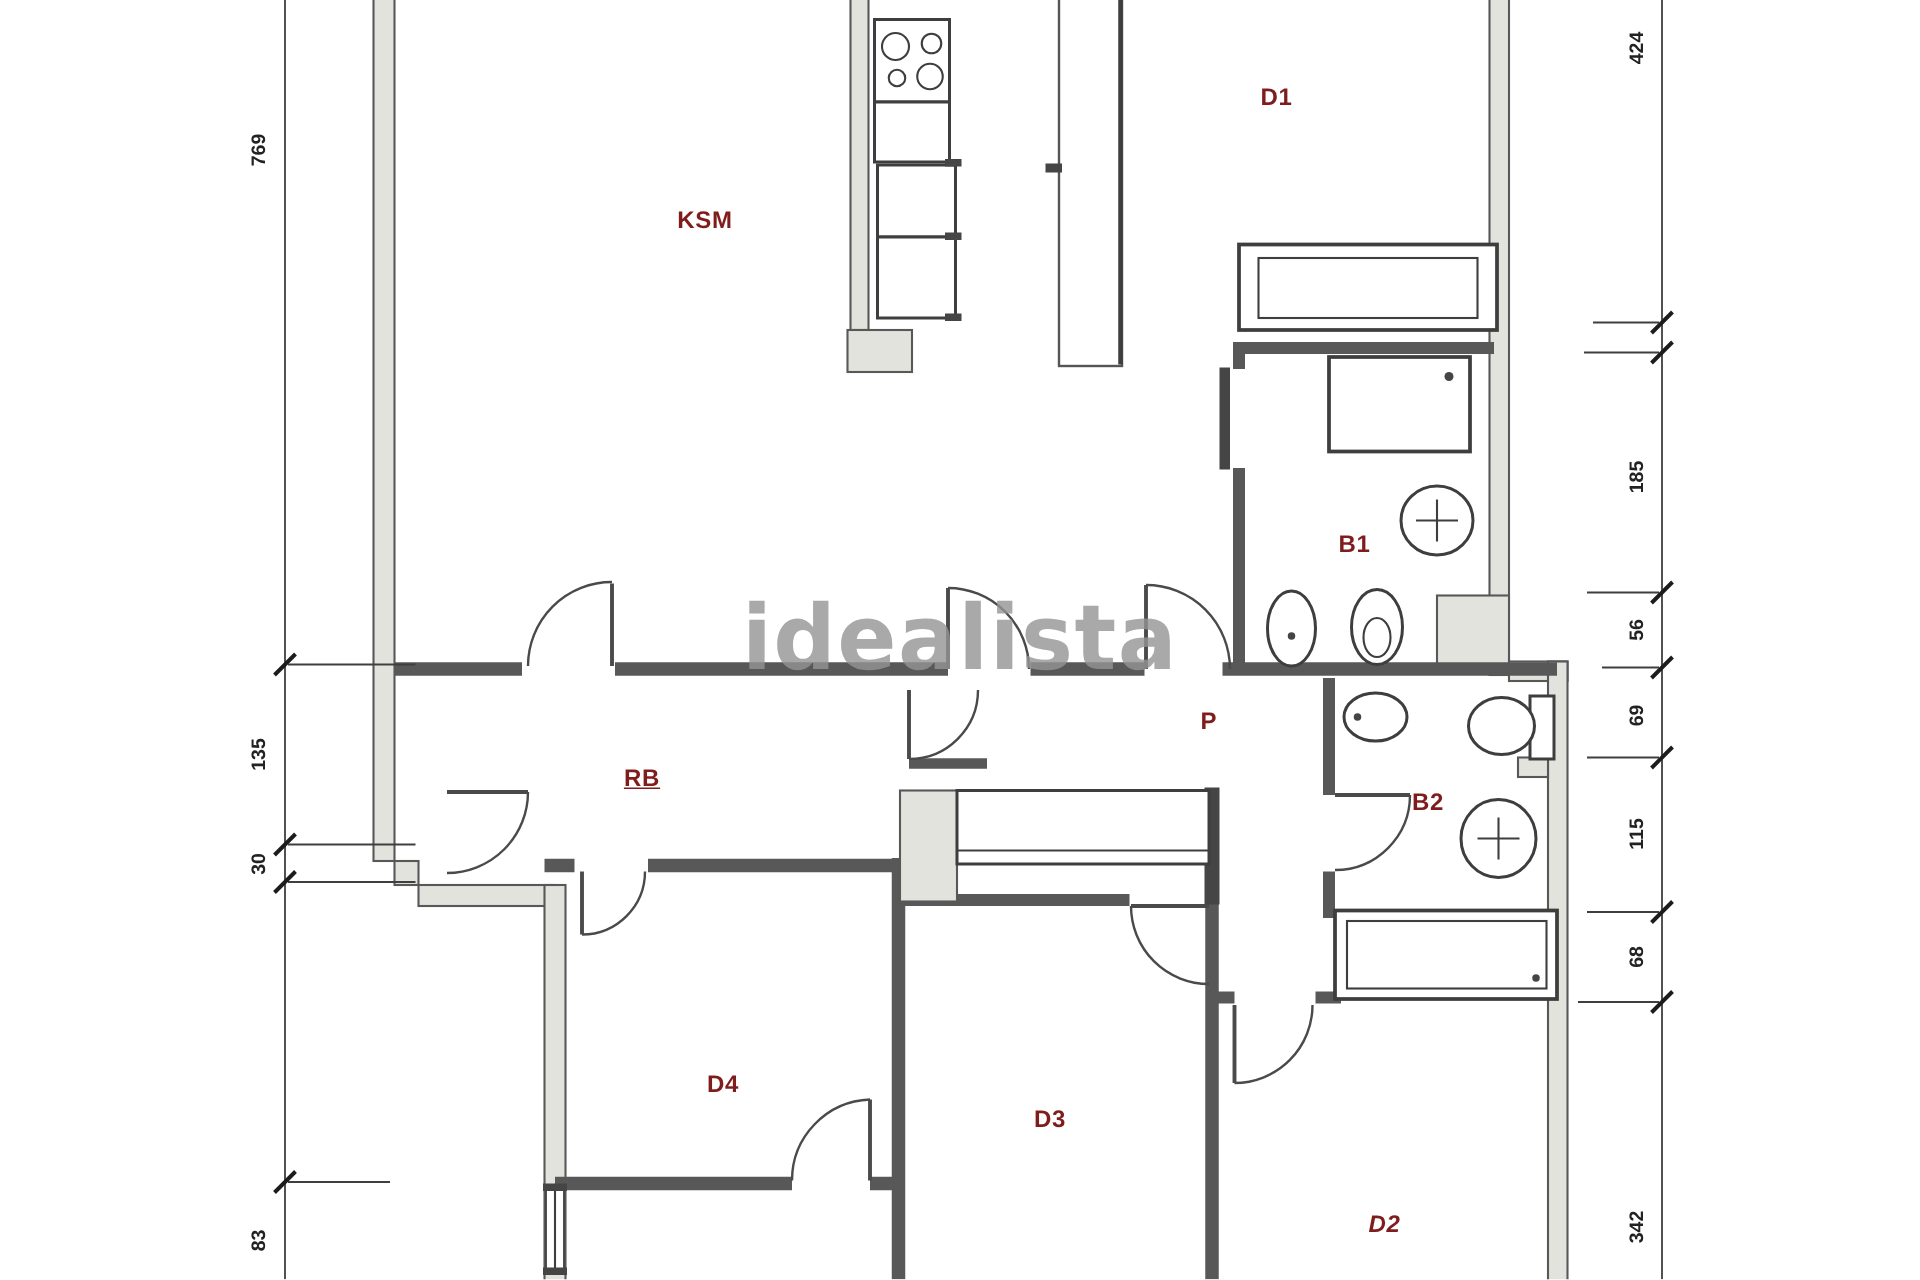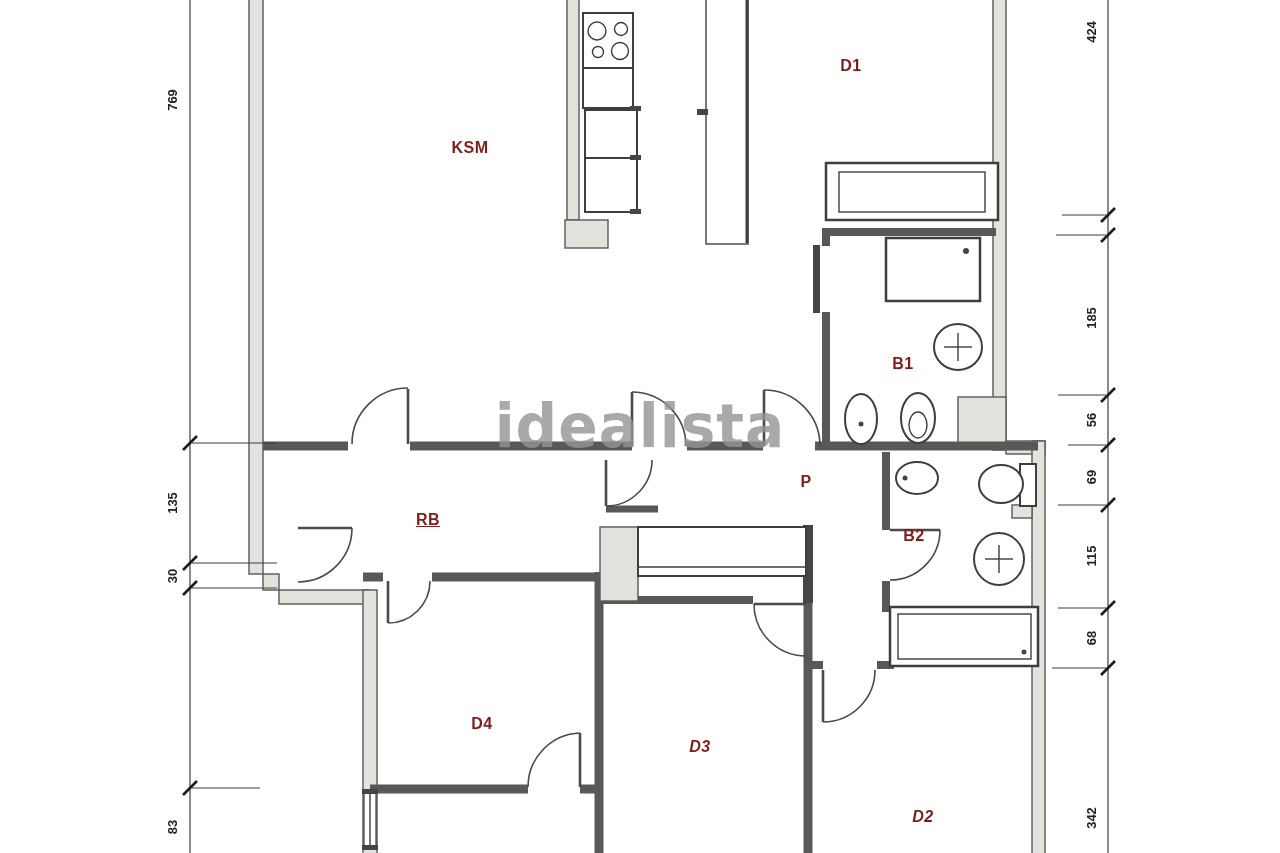--- a/index.html
+++ b/index.html
@@ -203,23 +203,23 @@
     </g>
   </svg>
 
   <div class="watermark">idealista</div>
 
   <span class="room-label" style="left:440px;top:148px;margin-left:30px;">KSM</span>
   <span class="room-label" style="left:851px;top:66px;">D1</span>
   <span class="room-label" style="left:903px;top:341px;margin-top:23px;">B1</span>
   <span class="room-label" style="left:806px;top:482px;">P</span>
   <span class="room-label" style="left:428px;top:520px;text-decoration:underline;">RB</span>
-  <span class="room-label" style="left:914px;top:536px;">B2</span>
+  <span class="room-label" style="left:952px;top:536px;">B2</span>
   <span class="room-label" style="left:482px;top:724px;">D4</span>
-  <span class="room-label" style="left:700px;top:747px;font-style:italic;">D3</span>
+  <span class="room-label" style="left:700px;top:747px;">D3</span>
   <span class="room-label" style="left:923px;top:817px;font-style:italic;">D2</span>
 
   <span class="dim-label" style="left:172px;top:100px;">769</span>
   <span class="dim-label" style="left:172px;top:503px;">135</span>
   <span class="dim-label" style="left:172px;top:576px;">30</span>
   <span class="dim-label" style="left:172px;top:827px;">83</span>
 
   <span class="dim-label" style="left:1091px;top:32px;">424</span>
   <span class="dim-label" style="left:1091px;top:318px;">185</span>
   <span class="dim-label" style="left:1091px;top:420px;">56</span>

